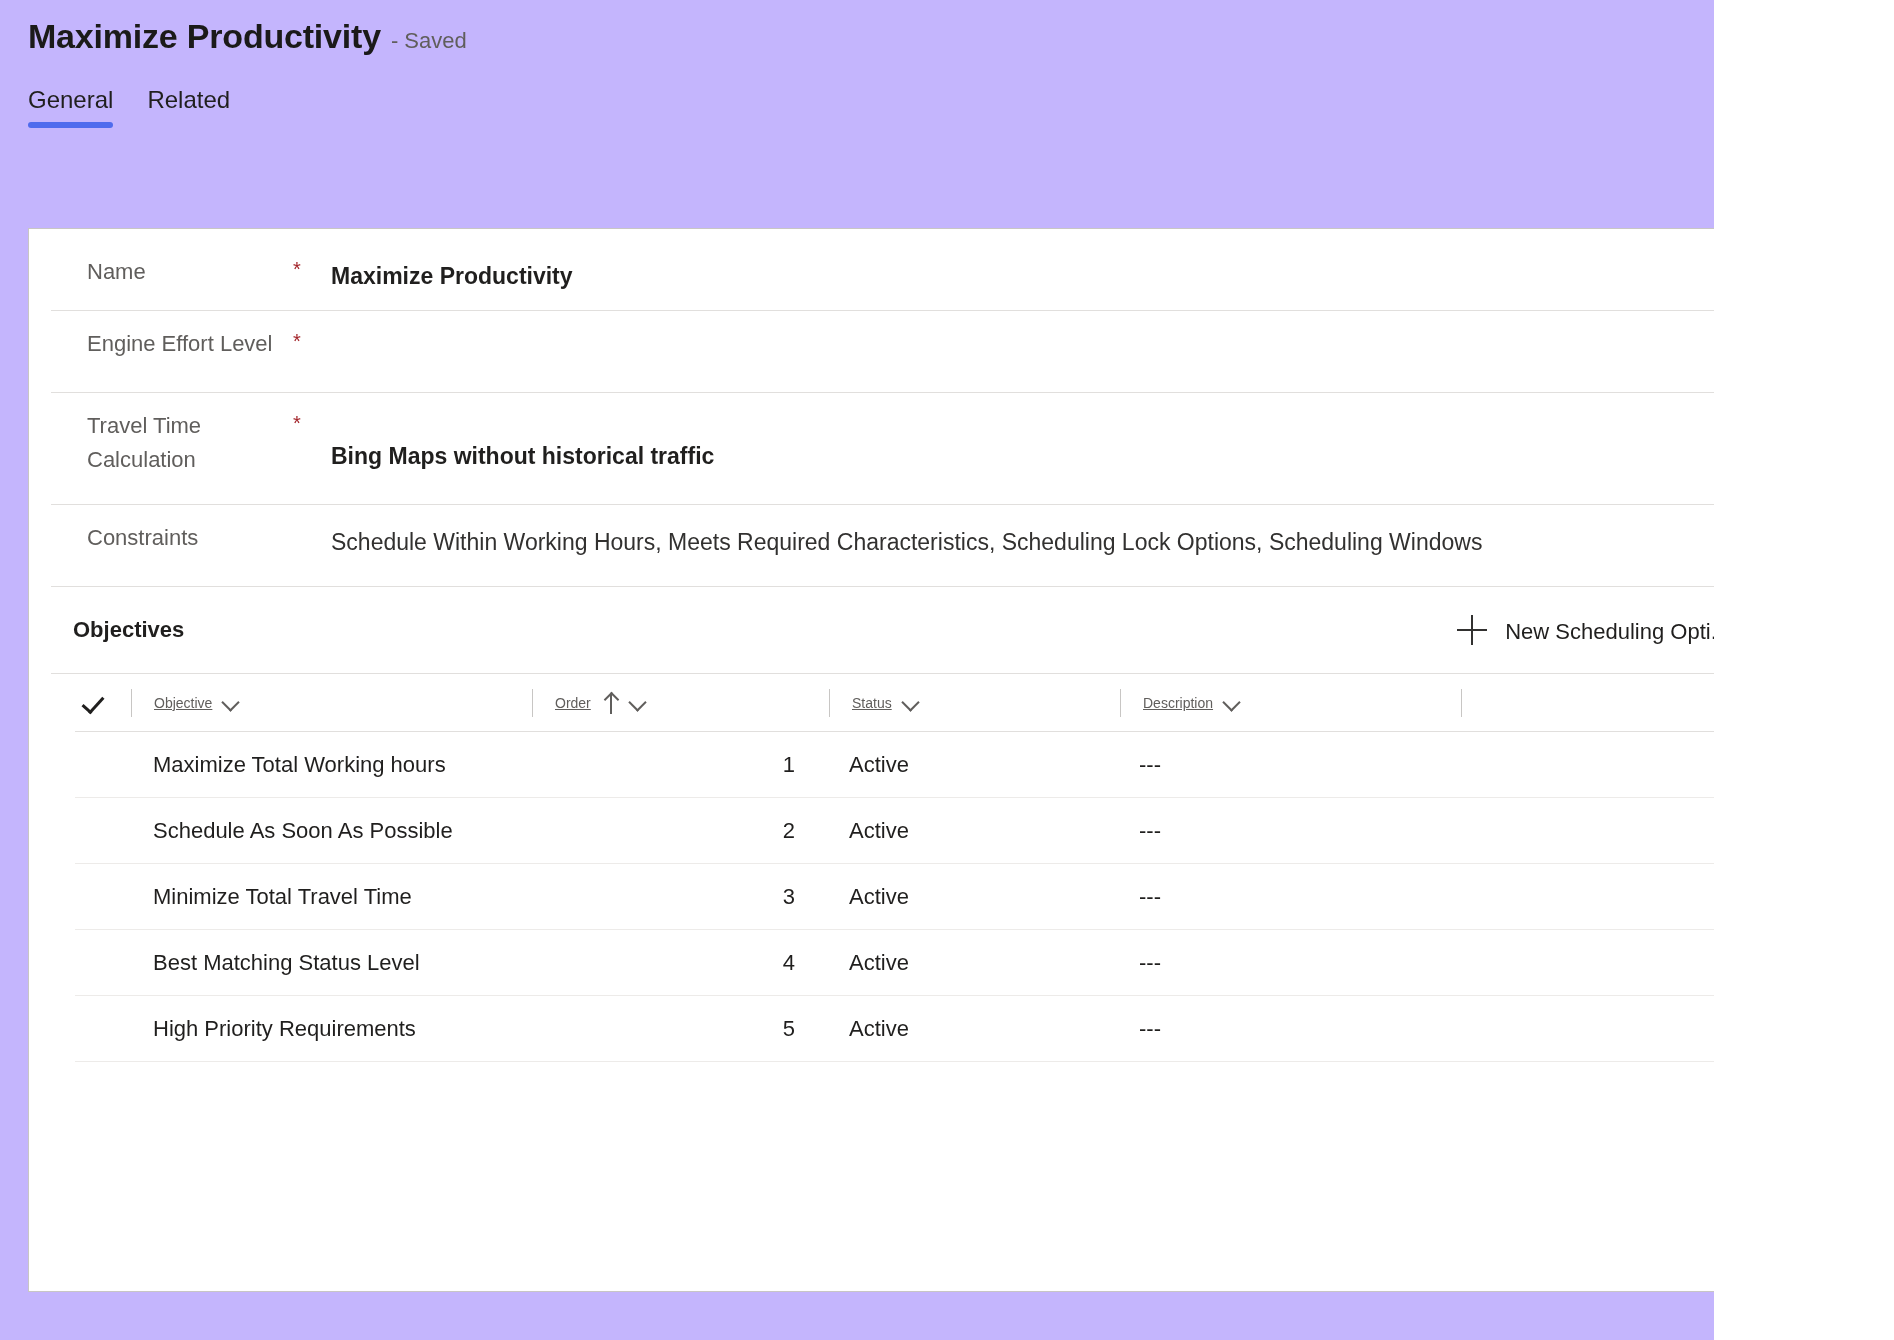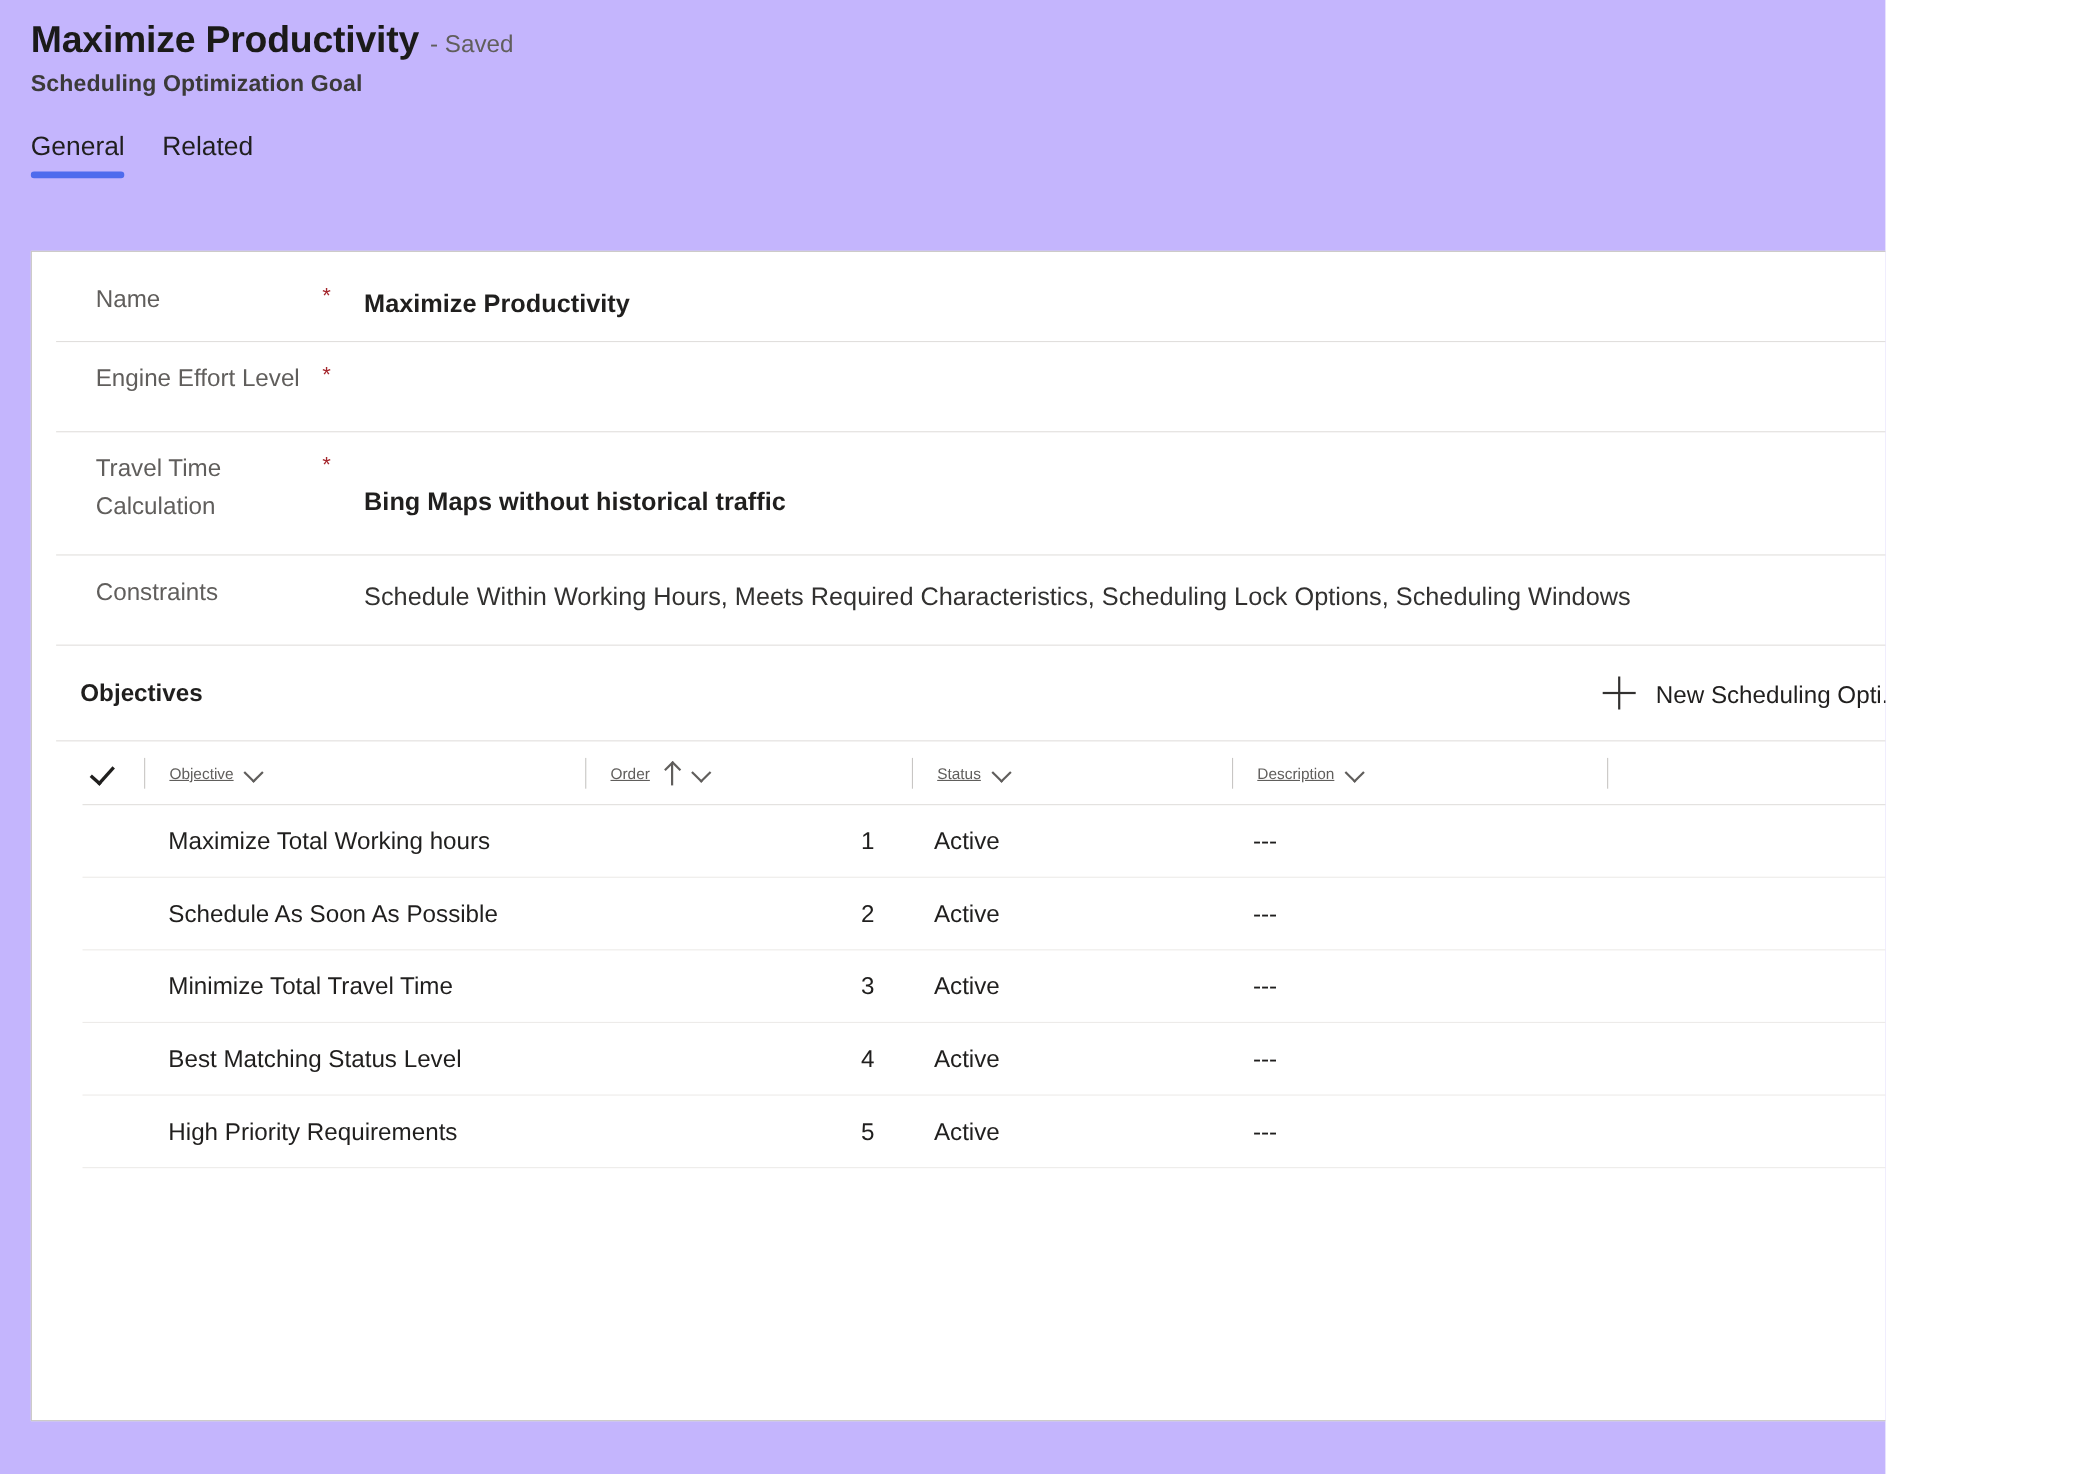--- a/index.html
+++ b/index.html
@@ -327,21 +327,20 @@
 </head>
 <body>
 
 <div class="page">
 
   <div class="header">
     <div class="title-line">
       <span class="record-title">Maximize Productivity</span>
       <span class="save-state">- Saved</span>
     </div>
-    <div class="entity-name">Scheduling Optimization Goal</div>
   </div>
 
   <div class="tabs">
     <div class="tab active">
       <span>General</span>
     </div>
     <div class="tab">
       <span>Related</span>
     </div>
   </div>

